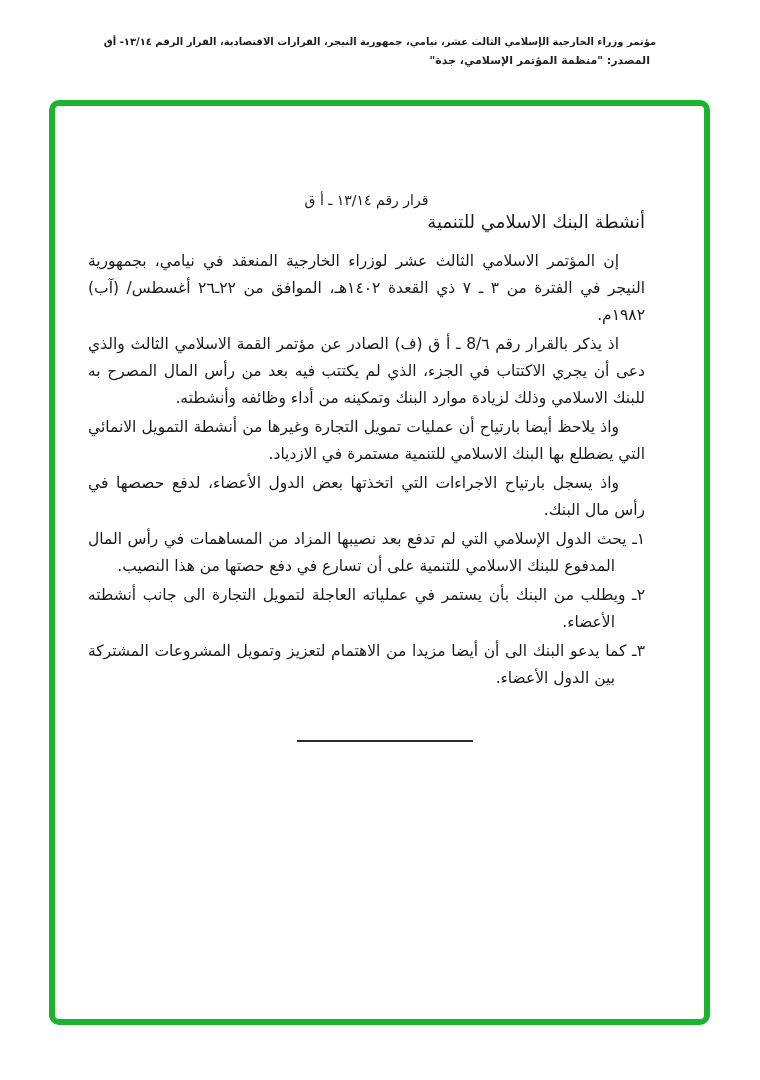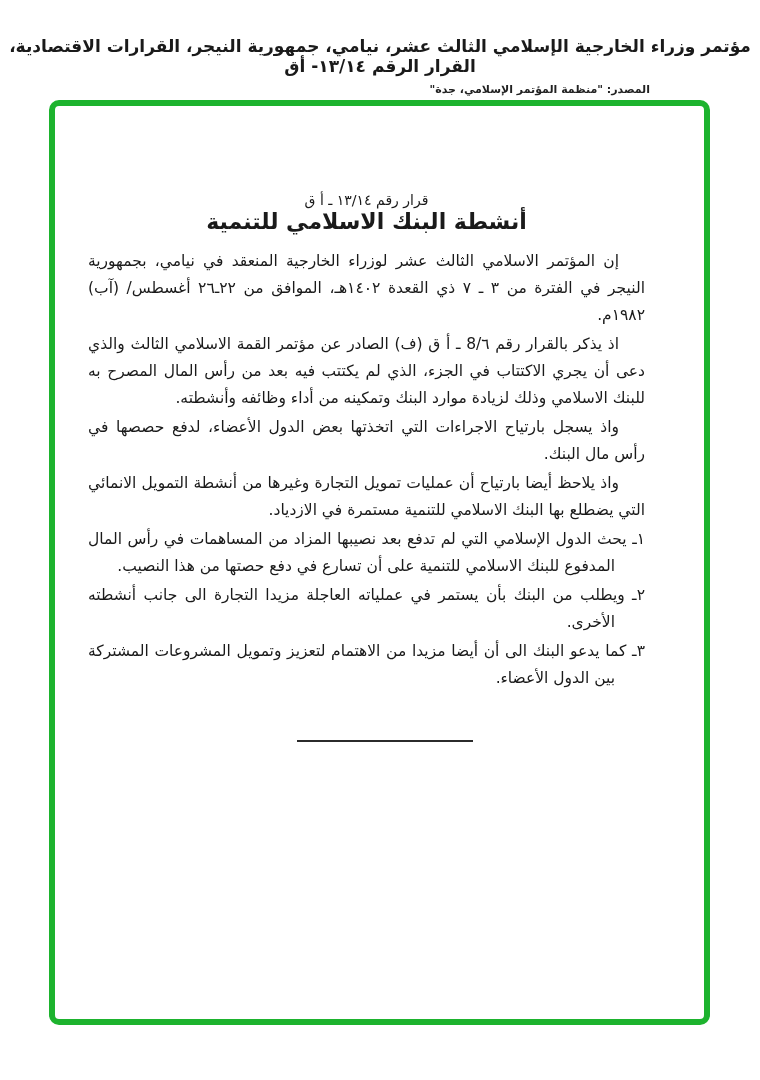--- a/index.html
+++ b/index.html
@@ -11,21 +11,21 @@
     color: #1a1a1a;
     overflow: hidden;
   }
   .page-header {
     position: absolute;
     top: 36px; left: 0; right: 0;
     direction: rtl;
   }
   .page-header .line1 {
     text-align: center;
-    font-size: 17px;
+    font-size: 10px;
     font-weight: bold;
     letter-spacing: 0.2px;
   }
   .page-header .line2 {
     margin-top: 7px;
     text-align: right;
     padding-left: 0;
     padding-right: 110px;
     font-size: 11px;
     font-weight: bold;
@@ -48,24 +48,24 @@
     font-size: 15.5px;
     line-height: 27px;
   }
   .title1 {
     text-align: center;
     font-size: 14px;
     line-height: 20px;
     font-weight: normal;
   }
   .title2 {
-    text-align: center;
-    font-size: 22px;
+    text-align: right;
+    font-size: 18px;
     line-height: 24px;
-    font-weight: bold;
+    font-weight: normal;
     margin-bottom: 14px;
   }
   .para {
     text-align: justify;
     text-indent: 26px;
     margin-bottom: 2px;
   }
   .item {
     text-align: justify;
     padding-right: 30px;
@@ -88,21 +88,21 @@
 </div>
 
 <div class="frame" style="border-color: rgb(29, 179, 46);"></div>
 
 <div class="content">
   <div class="title1">قرار رقم ١٣/١٤ ـ أ ق</div>
   <div class="title2">أنشطة البنك الاسلامي للتنمية</div>
 
   <p class="para">إن المؤتمر الاسلامي الثالث عشر لوزراء الخارجية المنعقد في نيامي، بجمهورية النيجر في الفترة من ٣ ـ ٧ ذي القعدة ١٤٠٢هـ، الموافق من ٢٢ـ٢٦ أغسطس/ (آب) ١٩٨٢م.</p>
   <p class="para">اذ يذكر بالقرار رقم 8/٦ ـ أ ق (ف) الصادر عن مؤتمر القمة الاسلامي الثالث والذي دعى أن يجري الاكتتاب في الجزء، الذي لم يكتتب فيه بعد من رأس المال المصرح به للبنك الاسلامي وذلك لزيادة موارد البنك وتمكينه من أداء وظائفه وأنشطته.</p>
+  <p class="para">واذ يلاحظ أيضا بارتياح أن عمليات تمويل التجارة وغيرها من أنشطة التمويل الانمائي التي يضطلع بها البنك الاسلامي للتنمية مستمرة في الازدياد.</p>
   <p class="para">واذ يسجل بارتياح الاجراءات التي اتخذتها بعض الدول الأعضاء، لدفع حصصها في رأس مال البنك.</p>
-  <p class="para">واذ يلاحظ أيضا بارتياح أن عمليات تمويل التجارة وغيرها من أنشطة التمويل الانمائي التي يضطلع بها البنك الاسلامي للتنمية مستمرة في الازدياد.</p>
 
   <p class="item">١ـ يحث الدول الإسلامي التي لم تدفع بعد نصيبها المزاد من المساهمات في رأس المال المدفوع للبنك الاسلامي للتنمية على أن تسارع في دفع حصتها من هذا النصيب.</p>
-  <p class="item">٢ـ ويطلب من البنك بأن يستمر في عملياته العاجلة مزيدا التجارة الى جانب أنشطته الأخرى.</p>
+  <p class="item">٢ـ ويطلب من البنك بأن يستمر في عملياته العاجلة لتمويل التجارة الى جانب أنشطته الأعضاء.</p>
   <p class="item">٣ـ كما يدعو البنك الى أن أيضا مزيدا من الاهتمام لتعزيز وتمويل المشروعات المشتركة بين الدول الأعضاء.</p>
 
   <div class="separator" style="background: rgb(43, 43, 43);"></div>
 </div>
 
 </body></html>

